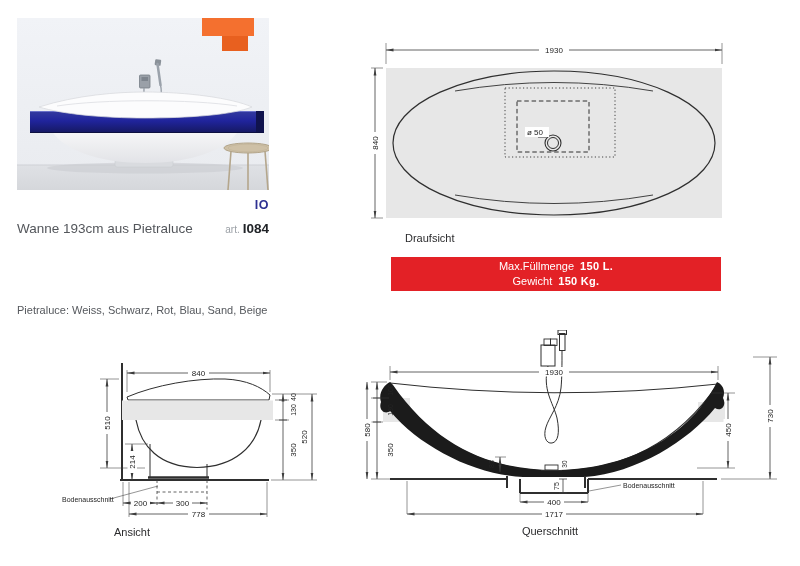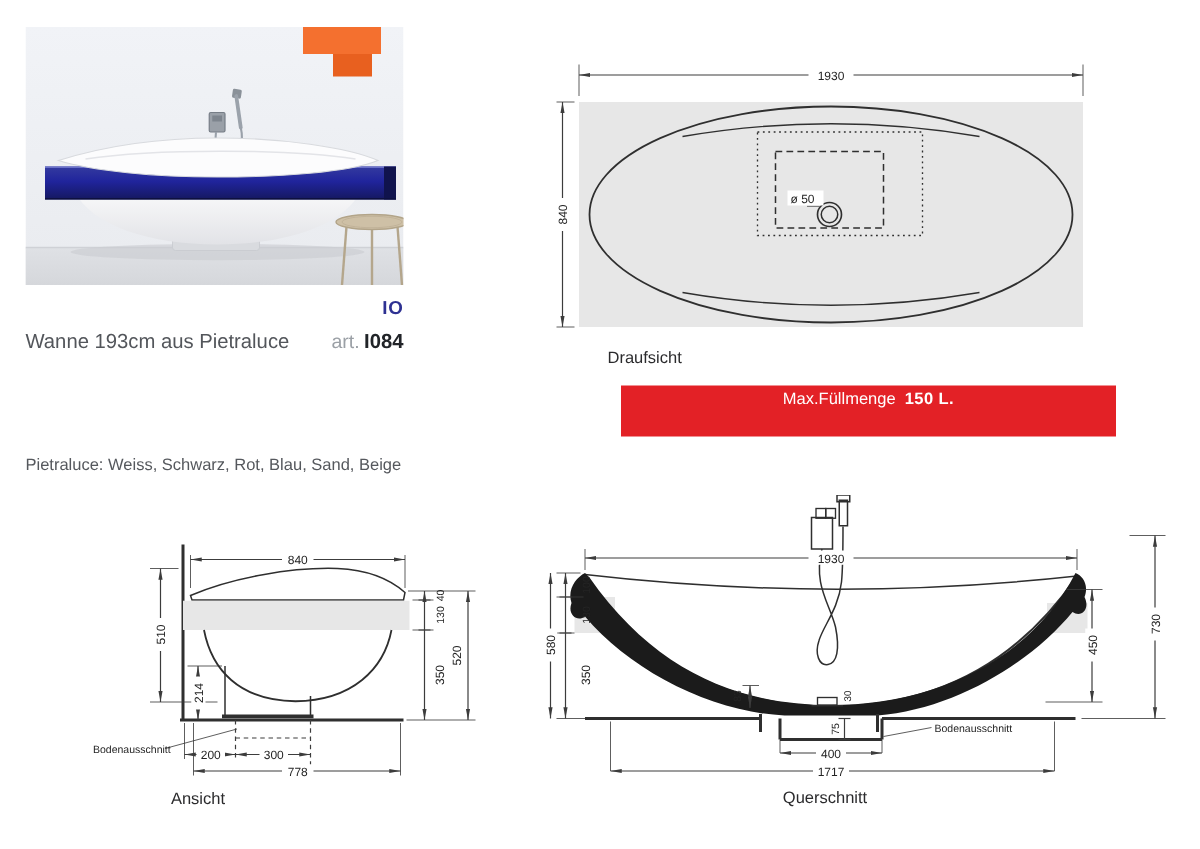--- a/index.html
+++ b/index.html
@@ -3,26 +3,26 @@
 <meta charset="utf-8">
 <style>
   html,body{margin:0;padding:0;background:#fff;}
   body{position:relative;width:800px;height:566px;overflow:hidden;
        font-family:"Liberation Sans",sans-serif;}
   .abs{position:absolute;}
   
   .product-code{font-size:12.5px;font-weight:bold;color:#2e3192;letter-spacing:.5px;text-align:right;}
   .product-line{display:flex;justify-content:space-between;align-items:baseline;margin-top:7px;}
   .product-title{font-size:13.5px;color:#53565b;}
-  .art-label{font-size:13px;color:#9ba0a6;text-align:right;}
+  .art-label{font-size:10px;color:#9ba0a6;text-align:right;}
   .art-value{font-size:13.5px;font-weight:bold;color:#212428;margin-left:3px;}
   .materials{font-size:11px;color:#55585d;}
   
   .banner{background:#e32126;color:#fff;text-align:center;font-size:11px;
-          line-height:15px;padding-top:2px;box-sizing:border-box;margin-left:23px;}
+          line-height:15px;padding-top:2px;box-sizing:border-box;}
   .banner b{margin-left:6px;letter-spacing:.3px;}
   
   svg text{font-family:"Liberation Sans",sans-serif;}
   .dim{font-size:8px;fill:#242424;}
   .dim7{font-size:7px;fill:#242424;}
   .dim65{font-size:6.5px;fill:#242424;}
   .lblbg{fill:#ffffff;}
   .cap{font-size:11px;fill:#2b2b2d;}
   .dimline{stroke:#3c3c3c;stroke-width:.8;fill:none;}
   .ext{stroke:#3c3c3c;stroke-width:.55;fill:none;}
@@ -136,20 +136,21 @@
     <g transform="rotate(-90 5 113)">
       <rect class="lblbg" x="-6" y="108" width="22" height="10"></rect>
       <text class="dim" x="5" y="116" text-anchor="middle">840</text>
     </g>
   </g>
   <text class="cap" x="35" y="212">Draufsicht</text>
 </svg>
 
 <div class="abs banner" style="left:391px;top:257px;width:330px;height:34px;">
   <div><span>Max.Füllmenge</span><b>150 L.</b></div>
+  <div><span>Gewicht</span><b>150 Kg.</b></div>
 </div>
 
 <svg class="abs" style="left:45px;top:345px;" width="290" height="200" viewBox="0 0 290 200">
   <g>
     <line x1="77" y1="18" x2="77" y2="135" class="struct" stroke-width="2"></line>
     <line x1="75" y1="135" x2="224" y2="135" class="struct" stroke-width="2"></line>
     <path d="M82,52 C110,40 150,33 180,34 C202,35 216,42 225,50 L224,55 L83,55 Z" fill="#fff" class="struct" stroke-width="1"></path>
     <rect x="77" y="55.5" width="151" height="19.5" fill="#e7e7e7"></rect>
     <path d="M91,75 C96,101 114,122 152,122.5 C190,122 211,101 216,75" fill="#ffffff" class="struct" stroke-width="1.2"></path>
     <line x1="105" y1="99" x2="105" y2="132" class="struct" stroke-width="1"></line>

